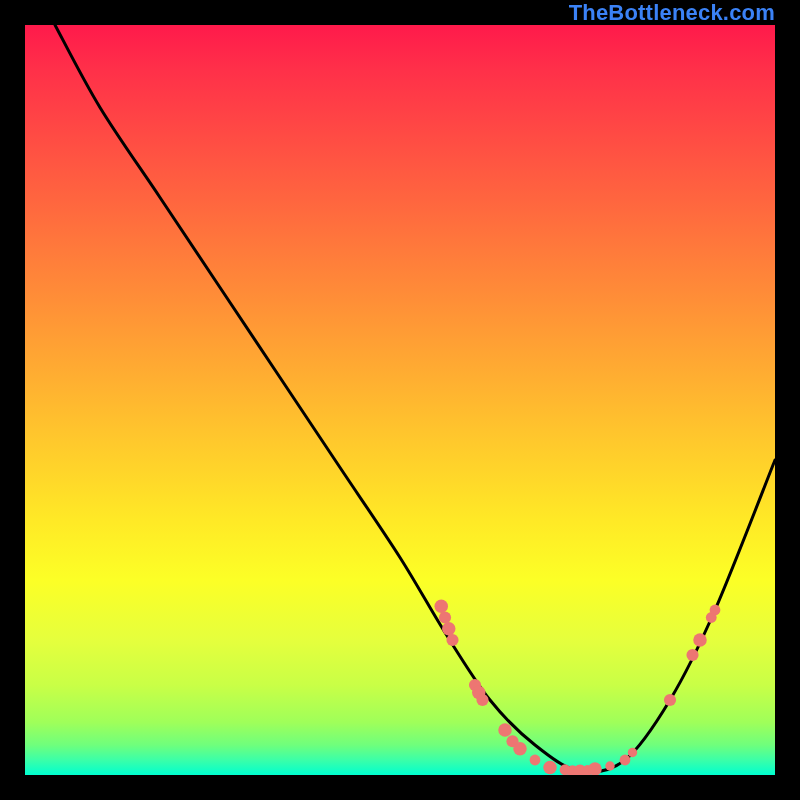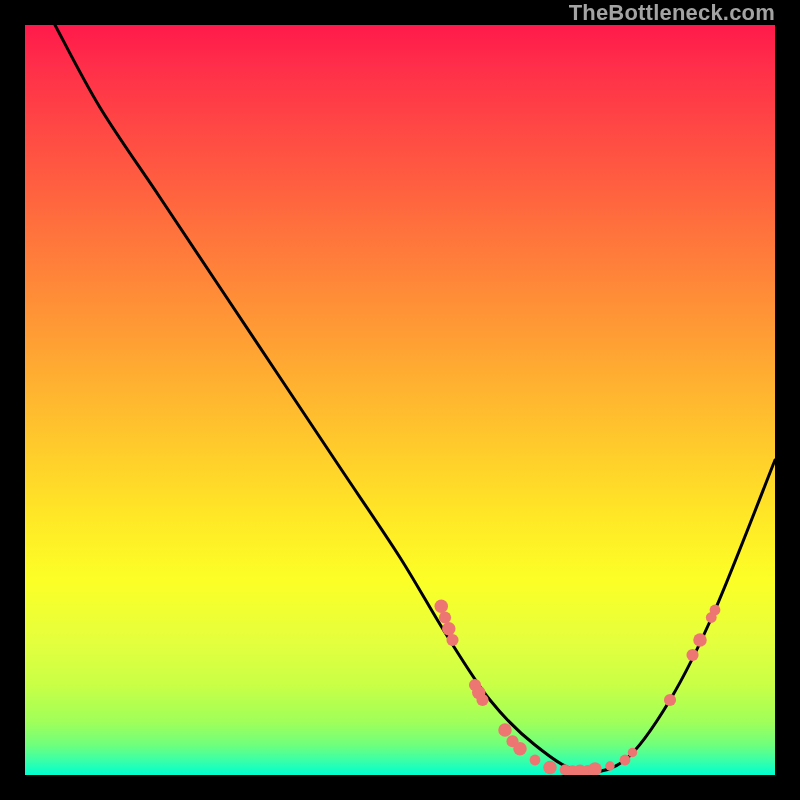--- a/index.html
+++ b/index.html
@@ -45,21 +45,21 @@
     left: 0;
     top: 0;
     width: 750px;
     height: 750px;
     pointer-events: none;
   }
   .watermark {
     position: absolute;
     top: 0;
     right: 25px;
-    color: #a3a3a3;
+    color: #3b82f6;
     font-size: 22px;
     font-weight: 600;
     letter-spacing: 0.2px;
     line-height: 25px;
     height: 25px;
   }
 </style>
 </head>
 <body>
 

